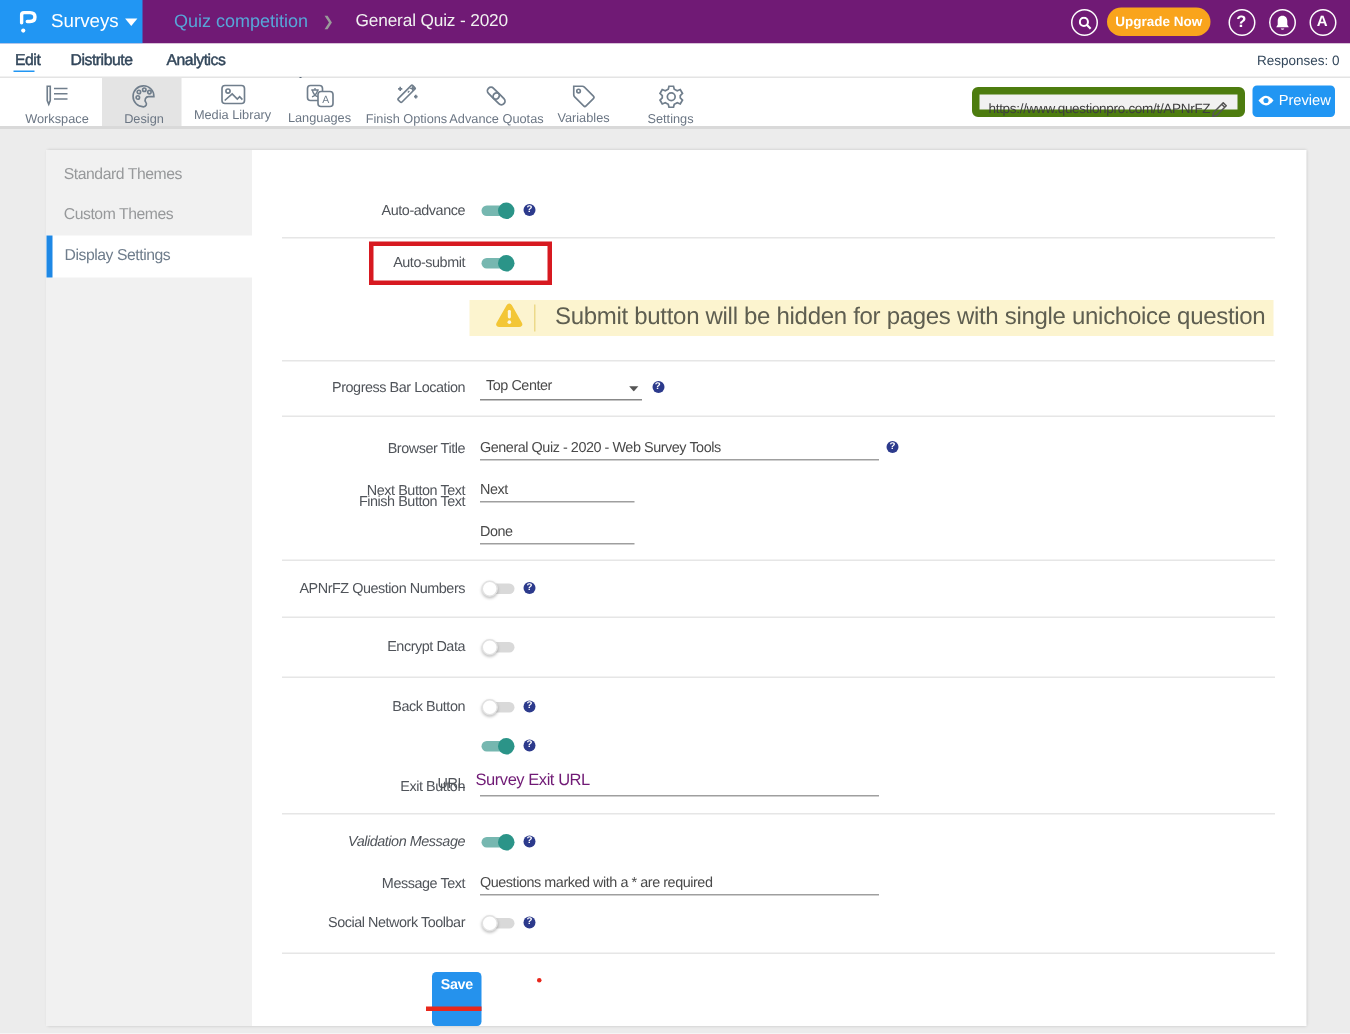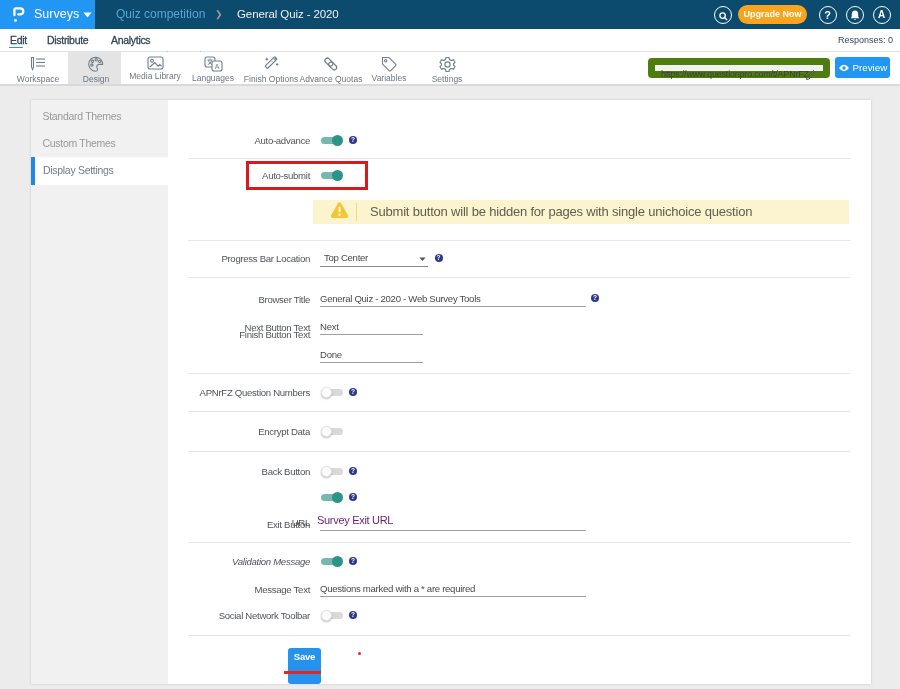--- a/index.html
+++ b/index.html
@@ -1,42 +1,42 @@
 <!DOCTYPE html>
 <html><head>
 <meta charset="utf-8">
 <style>
 * { margin:0; padding:0; box-sizing:border-box; }
 html,body { width:900px; height:689px; overflow:hidden; }
 body { font-family:"Liberation Sans", sans-serif; background:#ececec; position:relative; }
 .abs { position:absolute; }
 
 
-#topbar { position:absolute; left:0; top:0; width:900px; height:29px; background:#0c4a6e; }
+#topbar { position:absolute; left:0; top:0; width:900px; height:29px; background:#701a75; }
 #logoblock { position:absolute; left:0; top:0; width:95px; height:29px; background:#2196f3; }
 #surveys { position:absolute; left:34px; top:0; height:29px; line-height:29px; color:#fff; font-size:12.5px; }
 #crumb1 { position:absolute; left:116px; top:0; height:29px; line-height:29px; color:#57a6d8; font-size:12px; }
 #crumbsep { position:absolute; left:215px; top:0; height:29px; line-height:29px; color:#9a9a9a; font-size:9px; }
 #crumb2 { position:absolute; left:237px; top:0; height:29px; line-height:29px; color:#f1f1f1; font-size:11.5px; letter-spacing:-0.1px; }
 .hcirc { position:absolute; top:5.5px; width:18px; height:18px; border:1.4px solid #fdfdfd; border-radius:50%; color:#fff; text-align:center; }
 #upgrade { position:absolute; left:738px; top:5px; width:69px; height:19px; background:#f9a41c; border-radius:10px; color:#fff; font-size:9px; font-weight:bold; text-align:center; line-height:19px; }
 
 
 #navrow { position:absolute; left:0; top:29px; width:900px; height:23px; background:#fff; border-bottom:1px solid #e4e4e4; }
 .tab { position:absolute; top:0; height:22px; line-height:22px; font-size:10.5px; color:#33475b; letter-spacing:-0.3px; -webkit-text-stroke:0.3px #33475b; }
 #editline { position:absolute; left:9px; top:17.5px; width:14px; height:1.6px; background:#2196f3; }
 #responses { position:absolute; right:7px; top:0; height:22px; line-height:22px; font-size:9px; color:#33475b; }
 
 
 #toolbar { position:absolute; left:0; top:52px; width:900px; height:34px; background:#fff; border-bottom:2px solid #d9d9d9; }
 .titem { position:absolute; top:0; height:32px; text-align:center; }
 .titem svg { display:block; margin:4px auto 0; }
 .tlabel { font-size:8.5px; color:#6b7684; margin-top:1px; white-space:nowrap; }
 #designcell { position:absolute; left:68px; top:0; width:53px; height:32px; background:#e4e4e4; }
-#urlbox { position:absolute; left:648px; top:6px; width:182px; height:20px; background:#f1f1f1; border:7px solid #4d7c0f; border-radius:4px; font-size:9px; color:#3e3e3e; line-height:18px; padding-left:6px; letter-spacing:-0.2px; }
+#urlbox { position:absolute; left:648px; top:6px; width:182px; height:20px; background:#f1f1f1; border:5px solid #4d7c0f; border-radius:4px; font-size:9px; color:#3e3e3e; line-height:18px; padding-left:6px; letter-spacing:-0.2px; }
 #previewbtn { position:absolute; left:835px; top:5px; width:55px; height:21px; background:#2196f3; border-radius:3px; color:#fff; font-size:9.8px; line-height:21px; text-align:center; }
 
 
 #panel { position:absolute; left:31px; top:100px; width:840px; height:584px; background:#fff; box-shadow:0 0 2px rgba(0,0,0,0.18); }
 #sidebar { position:absolute; left:31px; top:100px; width:137px; height:584px; background:#f1f1f1; }
 .sitem { position:absolute; left:31px; width:137px; height:27px; line-height:27px; padding-left:11.5px; font-size:10.5px; letter-spacing:-0.3px; color:#97999b; }
 #sactive { position:absolute; left:31px; top:157px; width:137px; height:27.5px; background:#fff; border-left:4px solid #1e88e5; line-height:27.5px; padding-left:8px; font-size:10.5px; letter-spacing:-0.3px; color:#6f7d8c; }
 
 
 .lbl { position:absolute; left:0; width:310px; text-align:right; font-size:9.6px; letter-spacing:-0.3px; color:#50545a; }
@@ -212,21 +212,21 @@
   </div>
 <div class="abs" style="left:246px;top:161px;width:121.5px;height:28.5px;border:3px solid #d71920;"></div>
 
 <div class="abs" style="left:313px;top:200px;width:536px;height:24px;background:#fcf4cf;">
   <svg class="abs" style="left:16.5px;top:1px" width="19" height="18" viewBox="0 0 14 13">
     <path d="M7 0.8 Q7.8 0.8 8.3 1.7 L13.2 10.3 Q13.7 11.2 13.2 11.8 Q12.8 12.4 11.8 12.4 L2.2 12.4 Q1.2 12.4 0.8 11.8 Q0.3 11.2 0.8 10.3 L5.7 1.7 Q6.2 0.8 7 0.8 Z" fill="#f3c636"></path>
     <rect x="6.3" y="4" width="1.5" height="4.2" rx="0.7" fill="#fdf7e0"></rect>
     <circle cx="7.05" cy="10" r="0.9" fill="#fdf7e0"></circle>
   </svg>
   <div class="abs" style="left:42.5px;top:3px;bottom:3px;width:1px;background:#ecd98a;"></div>
-  <div class="abs" style="left:57px;top:0;height:36px;line-height:24px;font-size:13px;letter-spacing:-0.2px;color:#5e5e50;">Submit button will be hidden for pages with single unichoice question</div>
+  <div class="abs" style="left:57px;top:0;height:36px;line-height:24px;font-size:16px;letter-spacing:-0.2px;color:#5e5e50;">Submit button will be hidden for pages with single unichoice question</div>
 </div>
 <div class="sep" style="top:239.5px;"></div>
 
 <div class="lbl" style="top:253px;">Progress Bar Location</div>
 <div class="inp" style="left:324px;top:252px;">Top Center</div>
 <svg class="abs" style="left:419px;top:256.5px" width="7" height="4.5" viewBox="0 0 8 5">
     <path d="M0.5 0.5 L4 4.5 L7.5 0.5 Z" fill="#555"></path>
   </svg>
 <div class="uline" style="left:320px;top:266px;width:108px;background:#888;"></div>
 <div class="q" style="left:434.5px;top:254px;">?</div>

